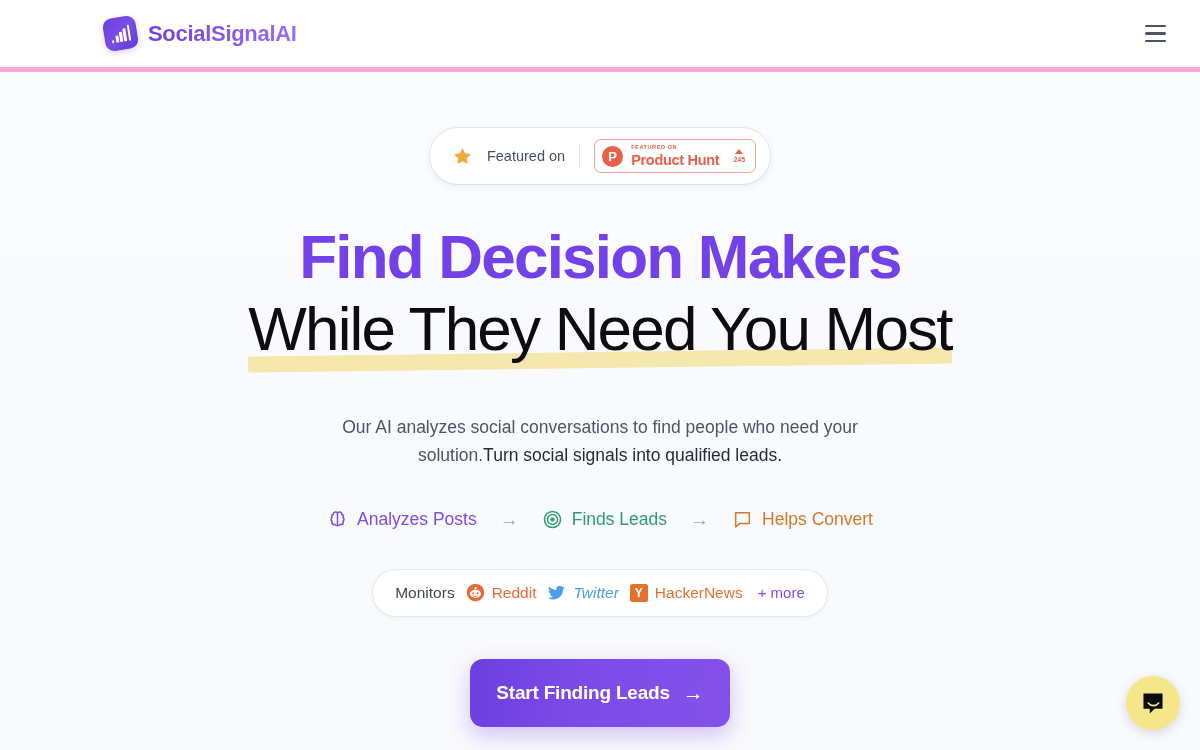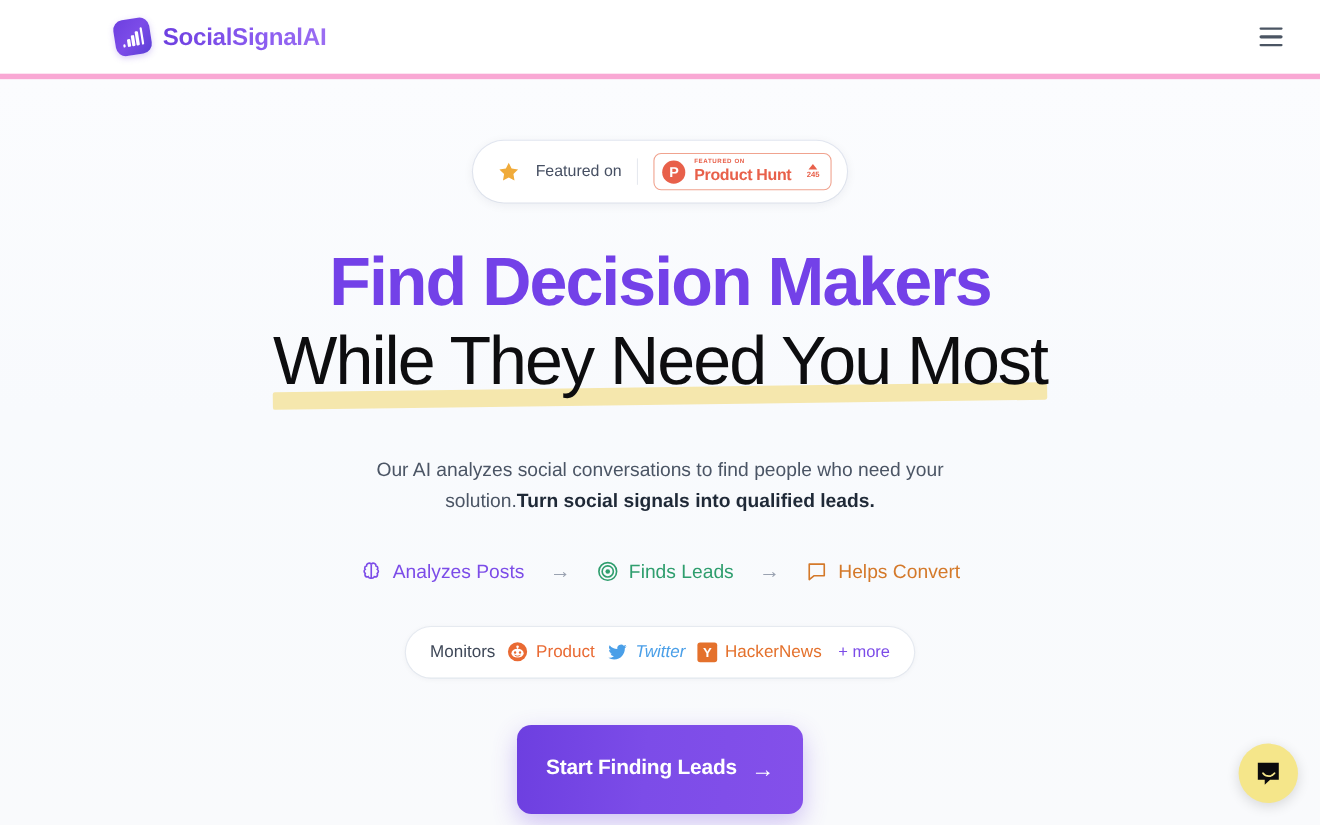--- a/index.html
+++ b/index.html
@@ -237,21 +237,21 @@
 
   
   .subtitle {
     margin-top: 45px;
     width: 600px;
     text-align: center;
     font-size: 17.5px;
     line-height: 1.62;
     color: #4b5565;
   }
-  .subtitle b { color: #1f2937; font-weight: bold; }
+  .subtitle b { color: #1f2937; font-weight: normal; }
 
   
   .flow {
     margin-top: 39px;
     display: flex;
     align-items: center;
     gap: 23px;
   }
   .flow-item {
     display: flex;
@@ -302,21 +302,21 @@
     align-items: center;
     justify-content: center;
     line-height: 1;
     flex: 0 0 auto;
   }
 
   
   .cta {
     margin-top: 43px;
     width: 260px;
-    height: 81px;
+    height: 68px;
     border: none;
     border-radius: 13px;
     background: linear-gradient(95deg, #6d3fe0 0%, #7c4ce8 45%, #8450ea 100%);
     color: #ffffff;
     font-size: 19px;
     font-weight: bold;
     font-family: "Liberation Sans", sans-serif;
     letter-spacing: -0.2px;
     display: flex;
     align-items: center;
@@ -442,21 +442,21 @@
     <span class="mon-item mon-reddit">
       <svg class="mon-ico" viewBox="0 0 24 24">
         <circle cx="12" cy="12" r="11" fill="#e96a33"></circle>
         <ellipse cx="12" cy="13.6" rx="7" ry="5.1" fill="#ffffff"></ellipse>
         <circle cx="9.2" cy="12.9" r="1.35" fill="#e96a33"></circle>
         <circle cx="14.8" cy="12.9" r="1.35" fill="#e96a33"></circle>
         <path d="M9.0 16.1c1.7 1.3 4.3 1.3 6.0 0" stroke="#e96a33" stroke-width="1.1" fill="none" stroke-linecap="round"></path>
         <circle cx="12" cy="6.4" r="1.5" fill="#ffffff"></circle>
         <path d="M12 7.9v1.0" stroke="#ffffff" stroke-width="1.1"></path>
       </svg>
-      <span>Product</span>
+      <span>Reddit</span>
     </span>
 
     <span class="mon-item mon-twitter">
       <svg class="mon-ico" viewBox="0 0 24 24">
         <path d="M22.4 5.7c-.8.35-1.6.58-2.5.69.9-.54 1.58-1.39 1.9-2.4-.84.5-1.77.85-2.75 1.05a4.32 4.32 0 00-7.36 3.94A12.26 12.26 0 012.8 4.45a4.32 4.32 0 001.34 5.77c-.7-.02-1.37-.22-1.95-.54v.06a4.32 4.32 0 003.47 4.24c-.65.18-1.34.2-1.98.08a4.33 4.33 0 004.04 3 8.68 8.68 0 01-6.4 1.79 12.23 12.23 0 006.63 1.94c7.95 0 12.3-6.59 12.3-12.3l-.01-.56a8.76 8.76 0 002.16-2.23z" fill="#4a9fe8"></path>
       </svg>
       <span>Twitter</span>
     </span>
 
     <span class="mon-item mon-hn">

